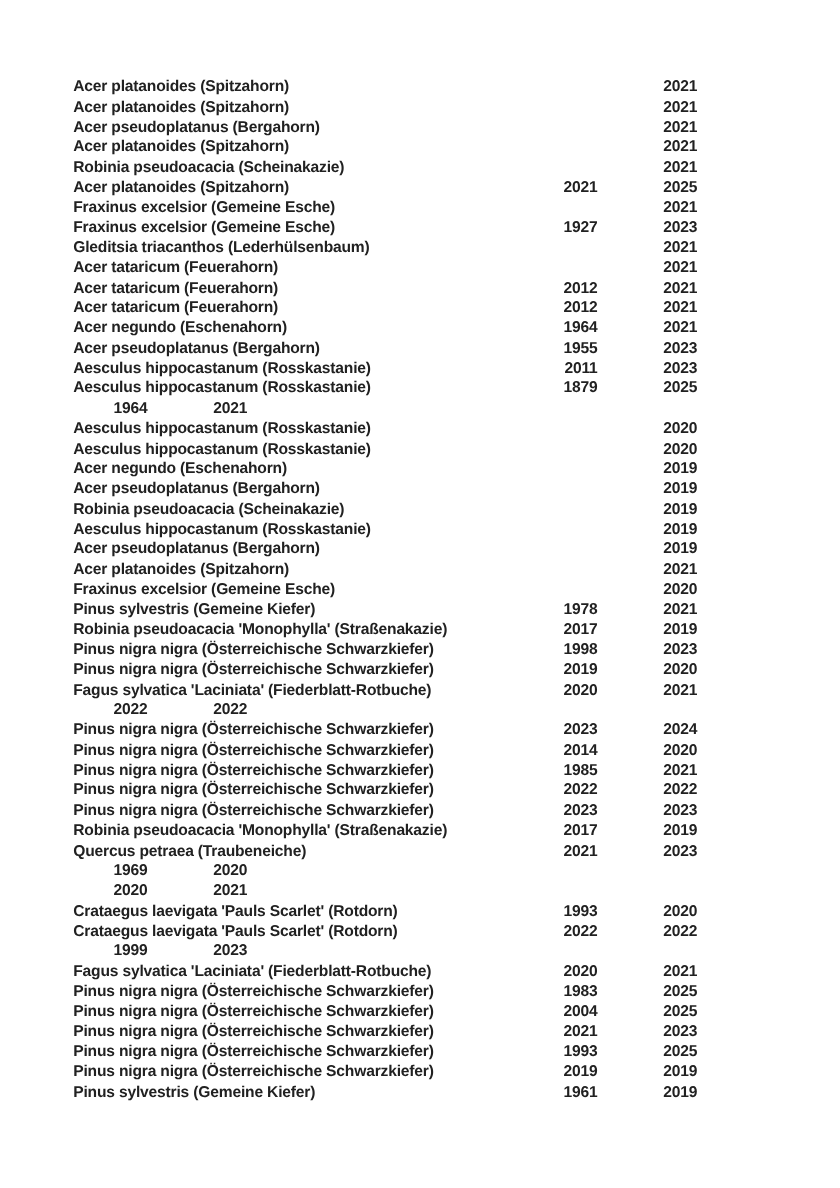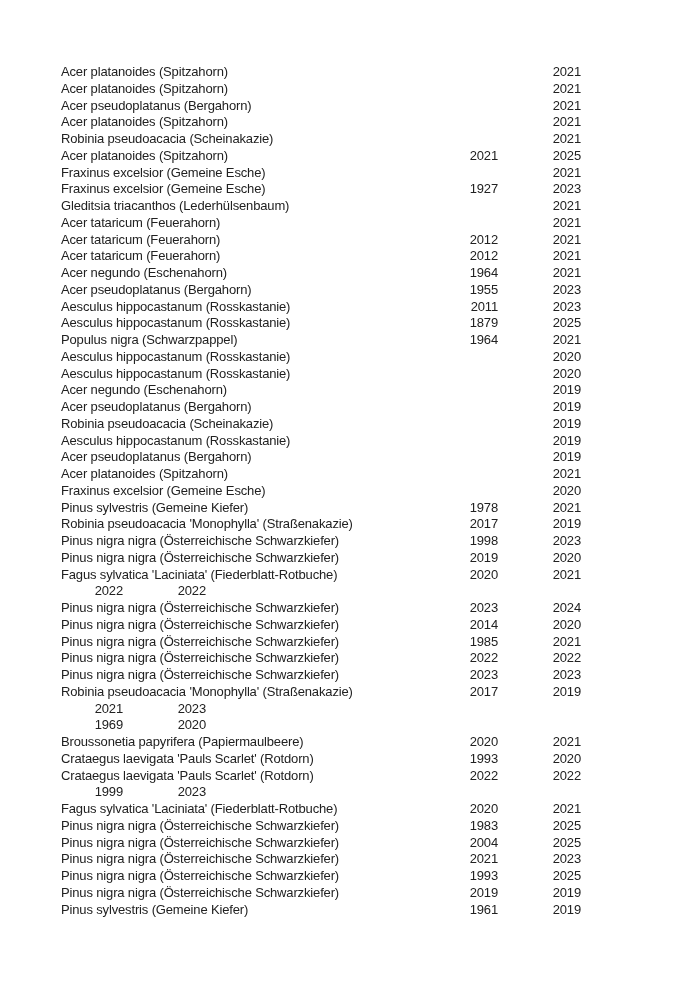--- a/index.html
+++ b/index.html
@@ -31,21 +31,21 @@
     white-space: nowrap;
   }
   .row .name  { flex: 1 1 auto; overflow: hidden; text-align: left; }
   .row .year1 { flex: 0 0 62px; text-align: right; }
   .row .year2 { flex: 0 0 83px; text-align: right; }
 </style>
 </head>
 <body style="background: rgb(255, 255, 255);">
 
 <div class="page">
-  <div class="tree-list" id="tree-list" style="color: rgb(33, 33, 33);">
+  <div class="tree-list" id="tree-list" style="color: rgb(33, 33, 33); font-weight: bold;">
   <div class="row">
     <span class="name">Acer platanoides (Spitzahorn)</span>
     <span class="year1"></span>
     <span class="year2">2021</span>
   </div>
 
   <div class="row">
     <span class="name">Acer platanoides (Spitzahorn)</span>
     <span class="year1"></span>
     <span class="year2">2021</span>
@@ -129,21 +129,20 @@
     <span class="year2">2023</span>
   </div>
 
   <div class="row">
     <span class="name">Aesculus hippocastanum (Rosskastanie)</span>
     <span class="year1">1879</span>
     <span class="year2">2025</span>
   </div>
 
   <div class="row">
-    <span class="name">Populus nigra (Schwarzpappel)</span>
     <span class="year1">1964</span>
     <span class="year2">2021</span>
   </div>
 
   <div class="row">
     <span class="name">Aesculus hippocastanum (Rosskastanie)</span>
     <span class="year1"></span>
     <span class="year2">2020</span>
   </div>
 
@@ -260,31 +259,31 @@
     <span class="year2">2023</span>
   </div>
 
   <div class="row">
     <span class="name">Robinia pseudoacacia 'Monophylla' (Straßenakazie)</span>
     <span class="year1">2017</span>
     <span class="year2">2019</span>
   </div>
 
   <div class="row">
+    <span class="name">Quercus petraea (Traubeneiche)</span>
     <span class="year1">2021</span>
     <span class="year2">2023</span>
   </div>
 
   <div class="row">
     <span class="year1">1969</span>
     <span class="year2">2020</span>
   </div>
 
   <div class="row">
-    <span class="name">Broussonetia papyrifera (Papiermaulbeere)</span>
     <span class="year1">2020</span>
     <span class="year2">2021</span>
   </div>
 
   <div class="row">
     <span class="name">Crataegus laevigata 'Pauls Scarlet' (Rotdorn)</span>
     <span class="year1">1993</span>
     <span class="year2">2020</span>
   </div>
 

